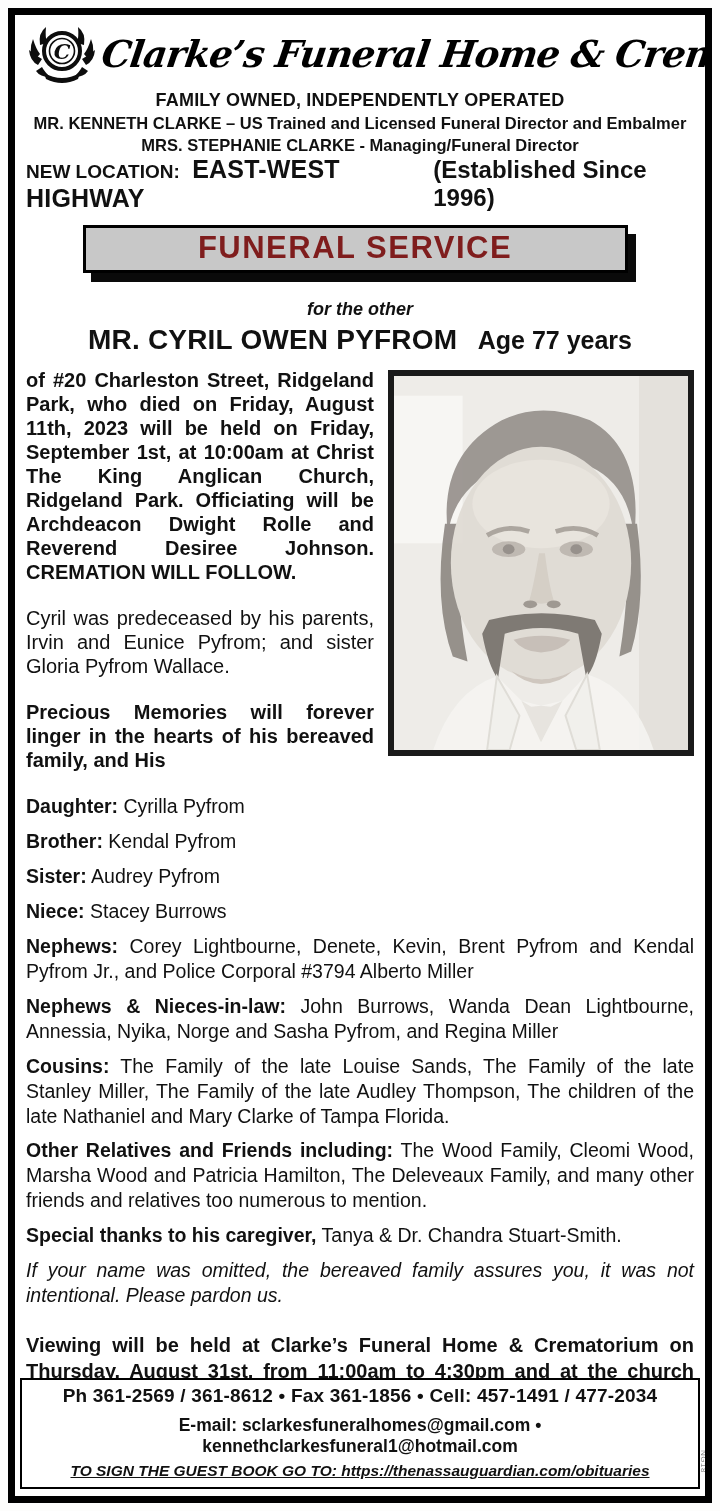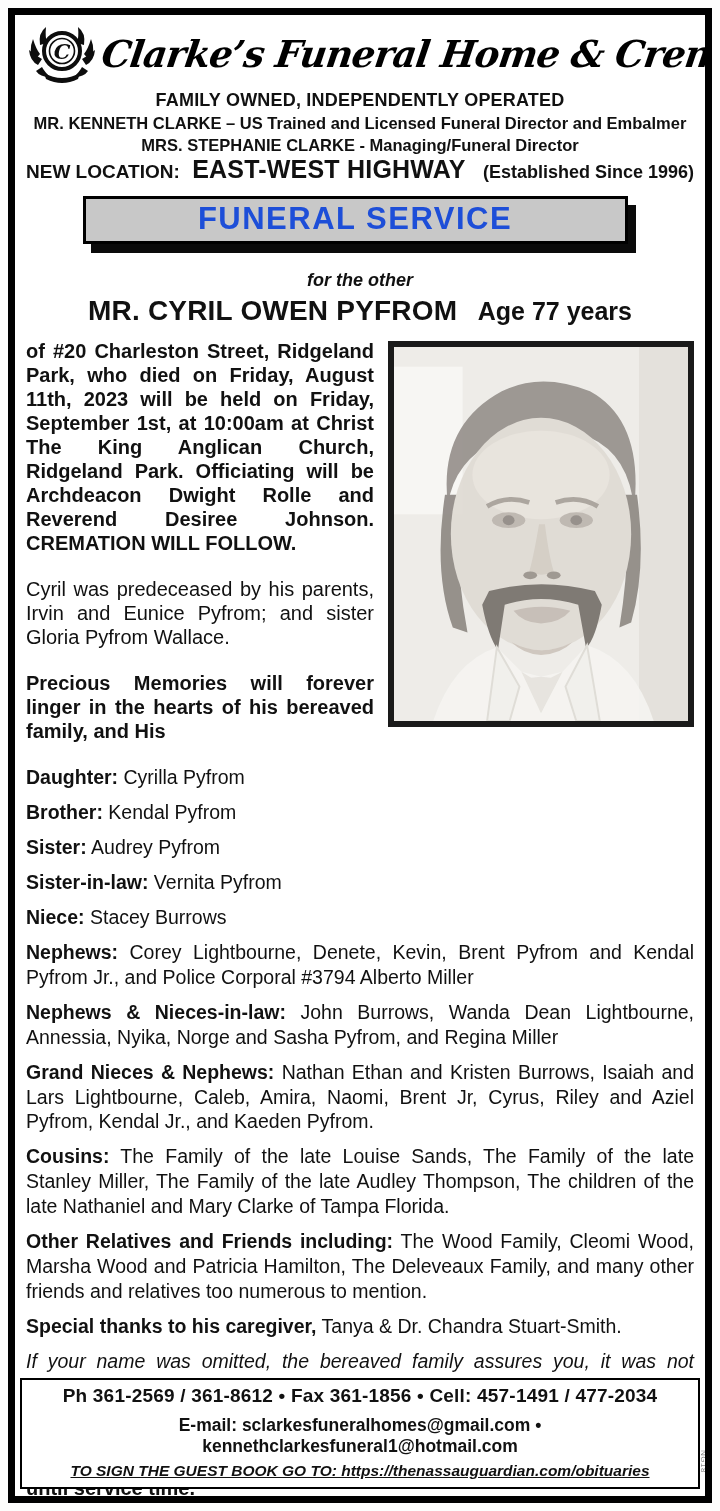--- a/index.html
+++ b/index.html
@@ -17,28 +17,28 @@
   .script-title {
     font-family:"DejaVu Serif", serif; font-style:italic; font-weight:bold;
     font-size:37px; transform:skewX(-8deg); white-space:nowrap; letter-spacing:-1px;
     flex:1; text-align:center; padding:0 4px; color:#000;
   }
   .tagline   { text-align:center; font-weight:bold; font-size:18px; margin-top:3px; letter-spacing:0.2px; }
   .director  { text-align:center; font-weight:bold; font-size:16.5px; margin-top:3px; }
   .loc-row   { display:flex; align-items:baseline; justify-content:space-between; }
   .loc-label { font-weight:bold; font-size:19px; }
   .loc-value { font-weight:bold; font-size:25px; margin-left:8px; letter-spacing:0.2px; }
-  .established { font-weight:bold; font-size:18px; }
+  .established { font-weight:bold; font-size:24px; }
 
   
   .banner-wrap { width:545px; margin:12px auto 0 auto; padding-right:10px; }
   .banner {
     background:#c8c8c8; border:3px solid #000; box-shadow:8px 9px 0 #0a0a0a;
     text-align:center; font-weight:bold; font-size:31px; letter-spacing:1.5px;
-    padding:2px 0 4px 0; color:#1d4ed8;
+    padding:2px 0 4px 0; color:#7f1d1d;
   }
 
   .for-late { text-align:center; font-style:italic; font-weight:bold; font-size:18px; margin-top:26px; }
   .name-row { text-align:center; margin-top:4px; }
   .deceased-name { font-weight:bold; font-size:28px; letter-spacing:0.2px; }
   .deceased-age  { font-weight:bold; font-size:25px; margin-left:16px; }
 
   
   .main { margin-top:12px; }
   .photo-frame {
@@ -154,25 +154,23 @@
       </div>
 
       <p class="para bold">of #20 Charleston Street, Ridgeland Park, who died on Friday, August 11th, 2023 will be held on Friday, September 1st, at 10:00am at Christ The King Anglican Church, Ridgeland Park.  Officiating will be Archdeacon Dwight Rolle and Reverend Desiree Johnson. CREMATION WILL FOLLOW.</p>
       <p class="para">Cyril was predeceased by his parents, Irvin and Eunice Pyfrom; and sister Gloria Pyfrom Wallace.</p>
       <p class="para bold">Precious Memories will forever linger in the hearts of his bereaved family, and His</p>
 
       <div class="fam">
         <p><span class="lbl">Daughter:</span> <span>Cyrilla Pyfrom</span></p>
         <p><span class="lbl">Brother:</span> <span>Kendal Pyfrom</span></p>
         <p><span class="lbl">Sister:</span> <span>Audrey Pyfrom</span></p>
-        <p><span class="lbl">Sister-in-law:</span> <span>Vernita Pyfrom</span></p>
         <p><span class="lbl">Niece:</span> <span>Stacey Burrows</span></p>
         <p><span class="lbl">Nephews:</span> <span>Corey Lightbourne, Denete, Kevin, Brent Pyfrom and Kendal Pyfrom Jr., and Police Corporal #3794 Alberto Miller</span></p>
         <p><span class="lbl">Nephews &amp; Nieces-in-law:</span> <span>John Burrows, Wanda Dean Lightbourne, Annessia, Nyika, Norge and Sasha Pyfrom, and Regina Miller</span></p>
-        <p><span class="lbl">Grand Nieces &amp; Nephews:</span> <span>Nathan Ethan and Kristen Burrows, Isaiah and Lars Lightbourne, Caleb, Amira, Naomi, Brent Jr, Cyrus, Riley and Aziel Pyfrom, Kendal Jr., and Kaeden Pyfrom.</span></p>
         <p><span class="lbl">Cousins:</span> <span>The Family of the late Louise Sands, The Family of the late Stanley Miller, The Family of the late Audley Thompson, The children of the late Nathaniel and Mary Clarke of Tampa Florida.</span></p>
         <p><span class="lbl">Other Relatives and Friends including:</span> <span>The Wood Family, Cleomi Wood, Marsha Wood and Patricia Hamilton, The Deleveaux Family, and many other friends and relatives too numerous to mention.</span></p>
       </div>
 
       <p class="thanks"><span class="bold">Special thanks to his caregiver,</span> <span>Tanya &amp; Dr. Chandra Stuart-Smith.</span></p>
 
       <p class="apology">If your name was omitted, the bereaved family assures you, it was not intentional. Please pardon us.</p>
 
       <p class="viewing">Viewing will be held at Clarke’s Funeral Home &amp; Crematorium on Thursday, August 31st, from 11:00am to 4:30pm and at the church until service time.</p>
     </div>

